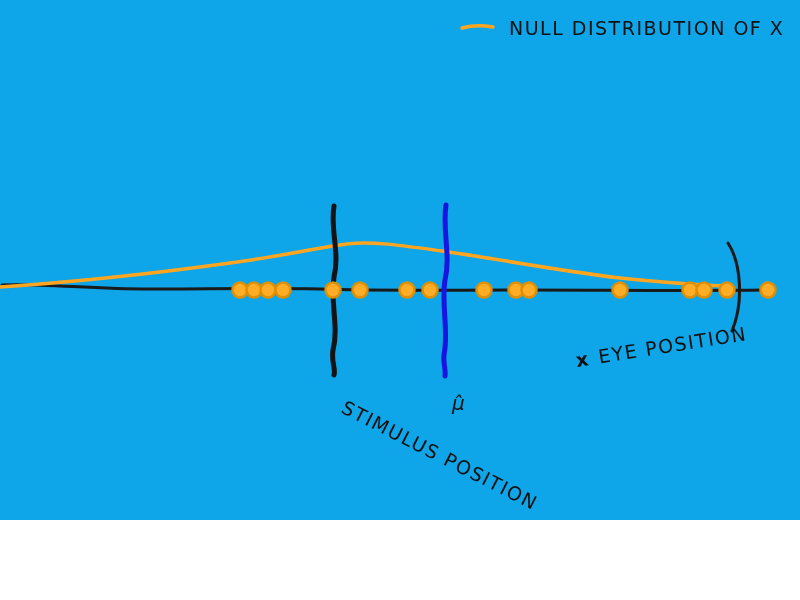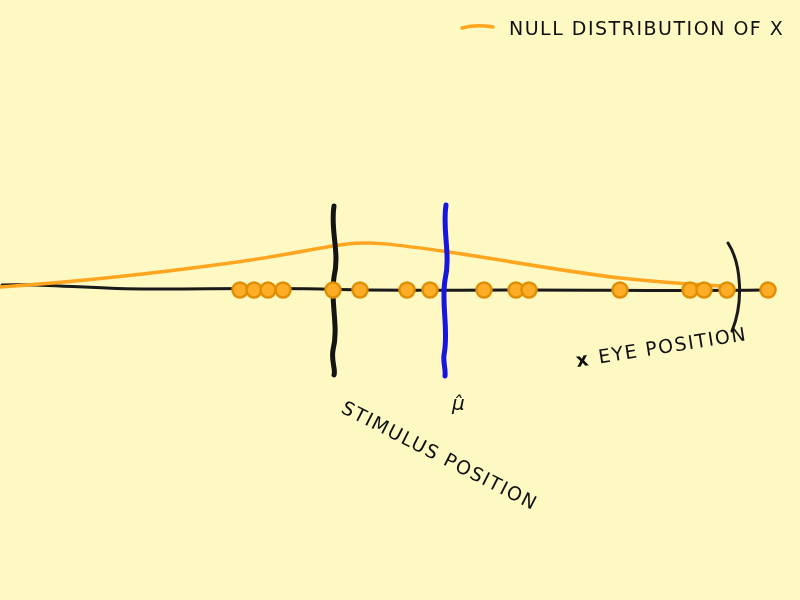--- a/index.html
+++ b/index.html
@@ -3,22 +3,22 @@
 <meta charset="utf-8">
 <style>
   html, body {
     margin: 0;
     padding: 0;
     background: #ffffff;
   }
   .canvas {
     position: relative;
     width: 800px;
-    height: 600px;
-    background: #fef9c3;
+    height: 520px;
+    background: #0ea5e9;
     overflow: hidden;
     font-family: "DejaVu Sans", sans-serif;
   }
   svg text {
     font-family: "DejaVu Sans", "Liberation Sans", sans-serif;
     fill: #101010;
   }
   .hand-caps {
     font-size: 19px;
     letter-spacing: 1.5px;

